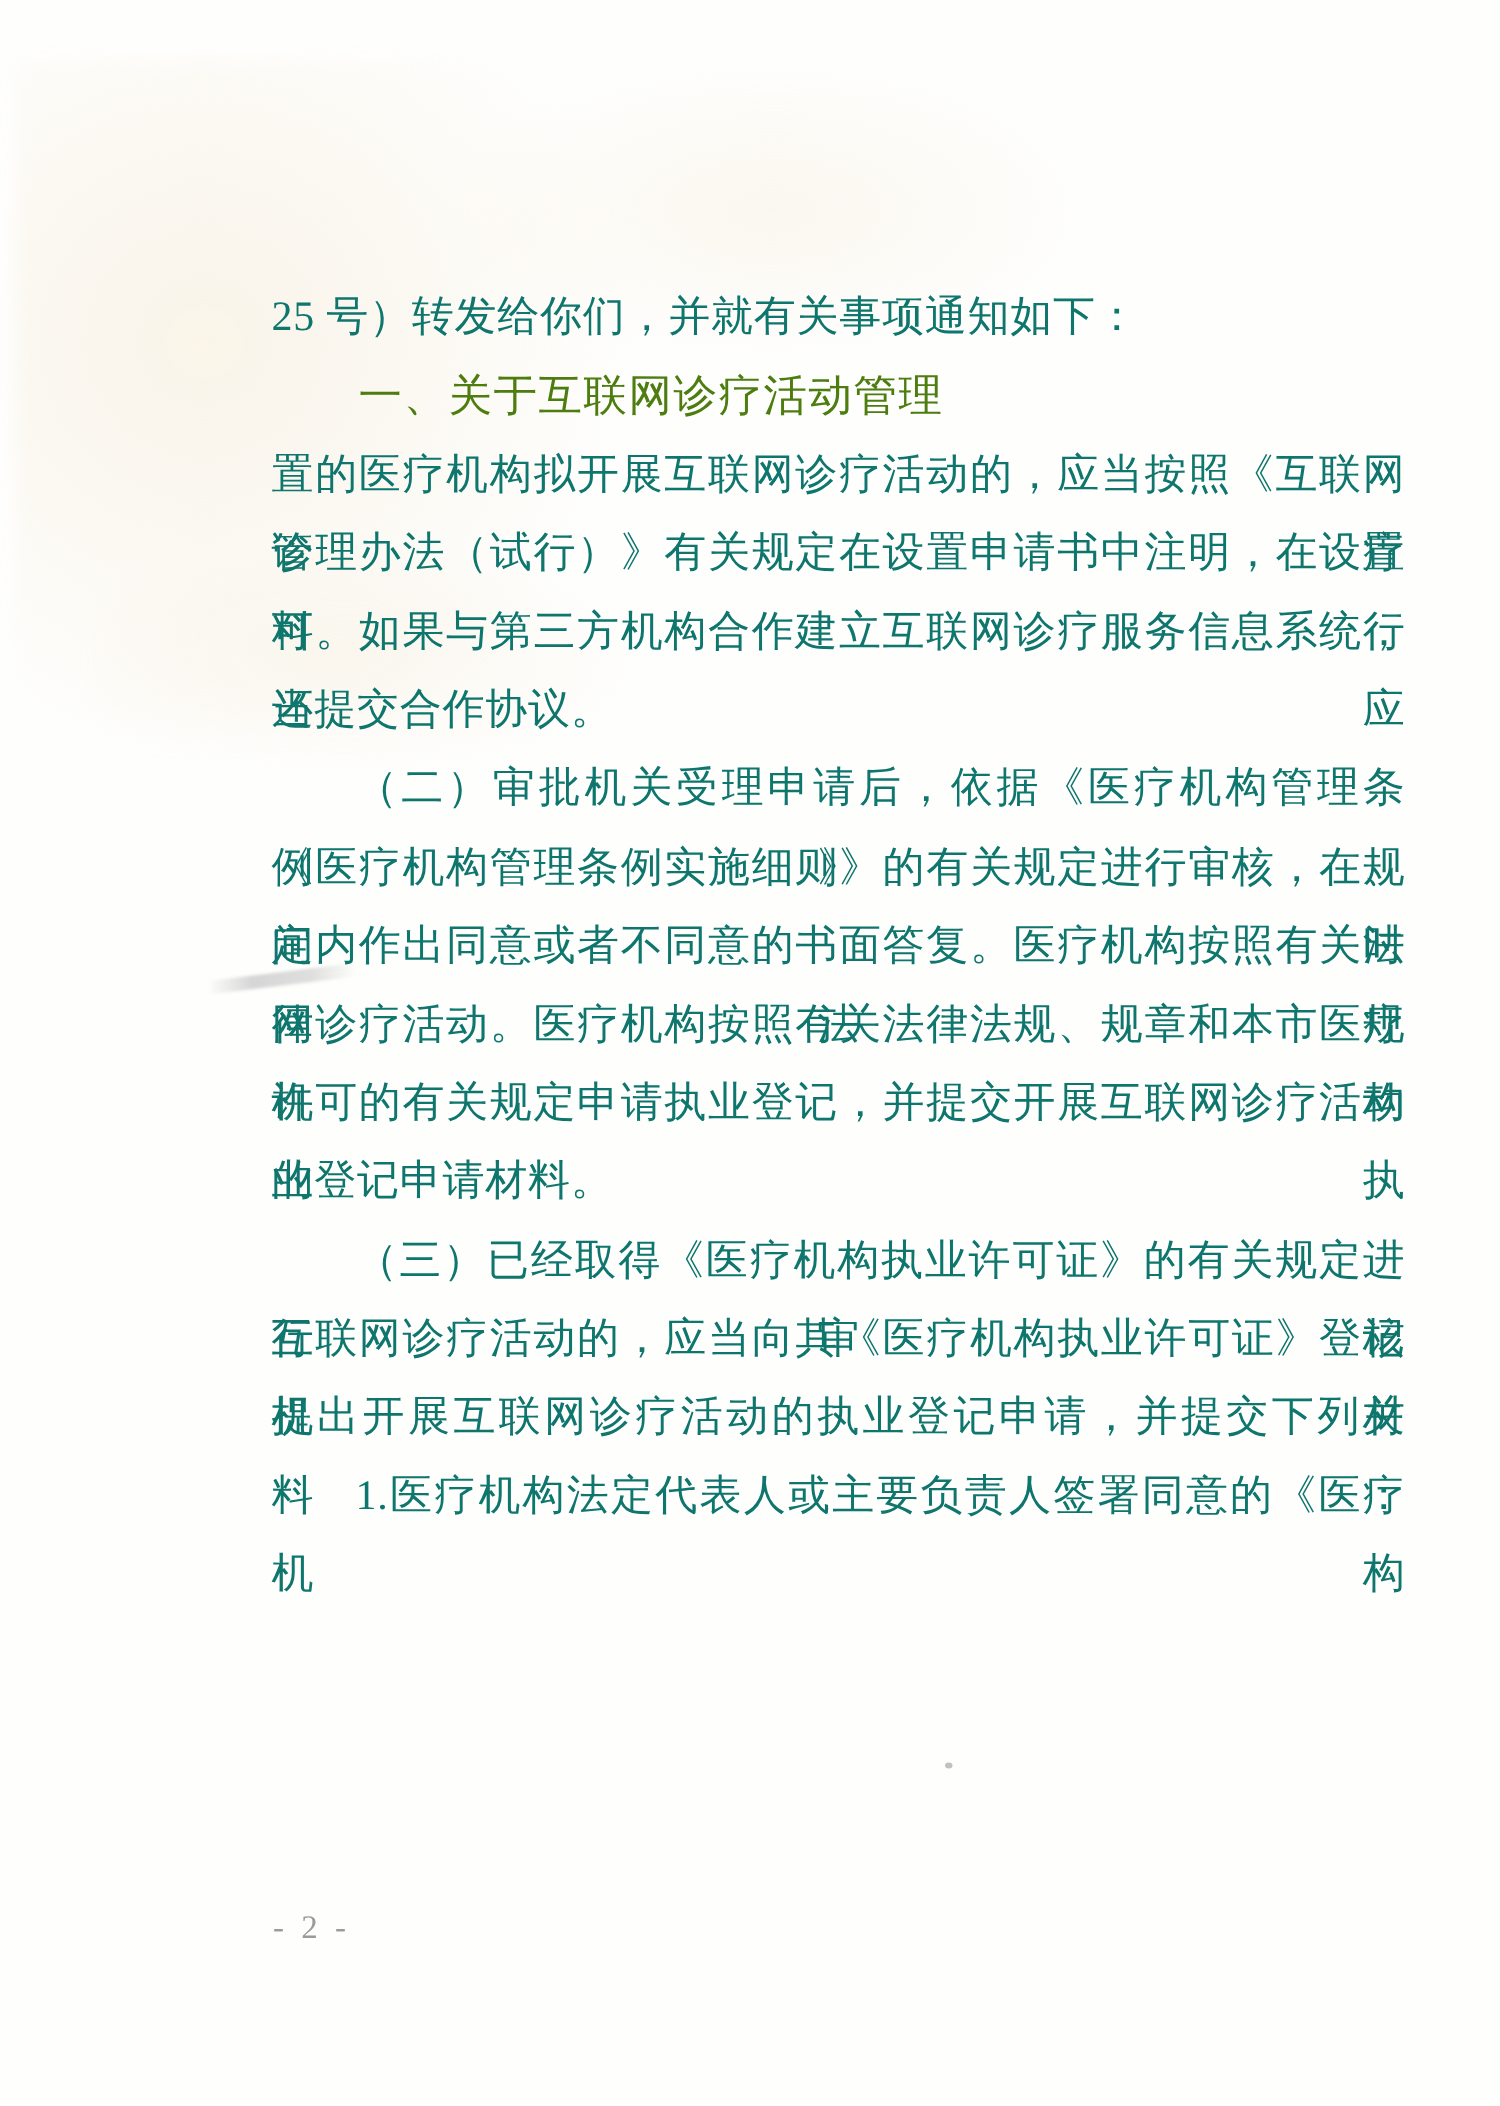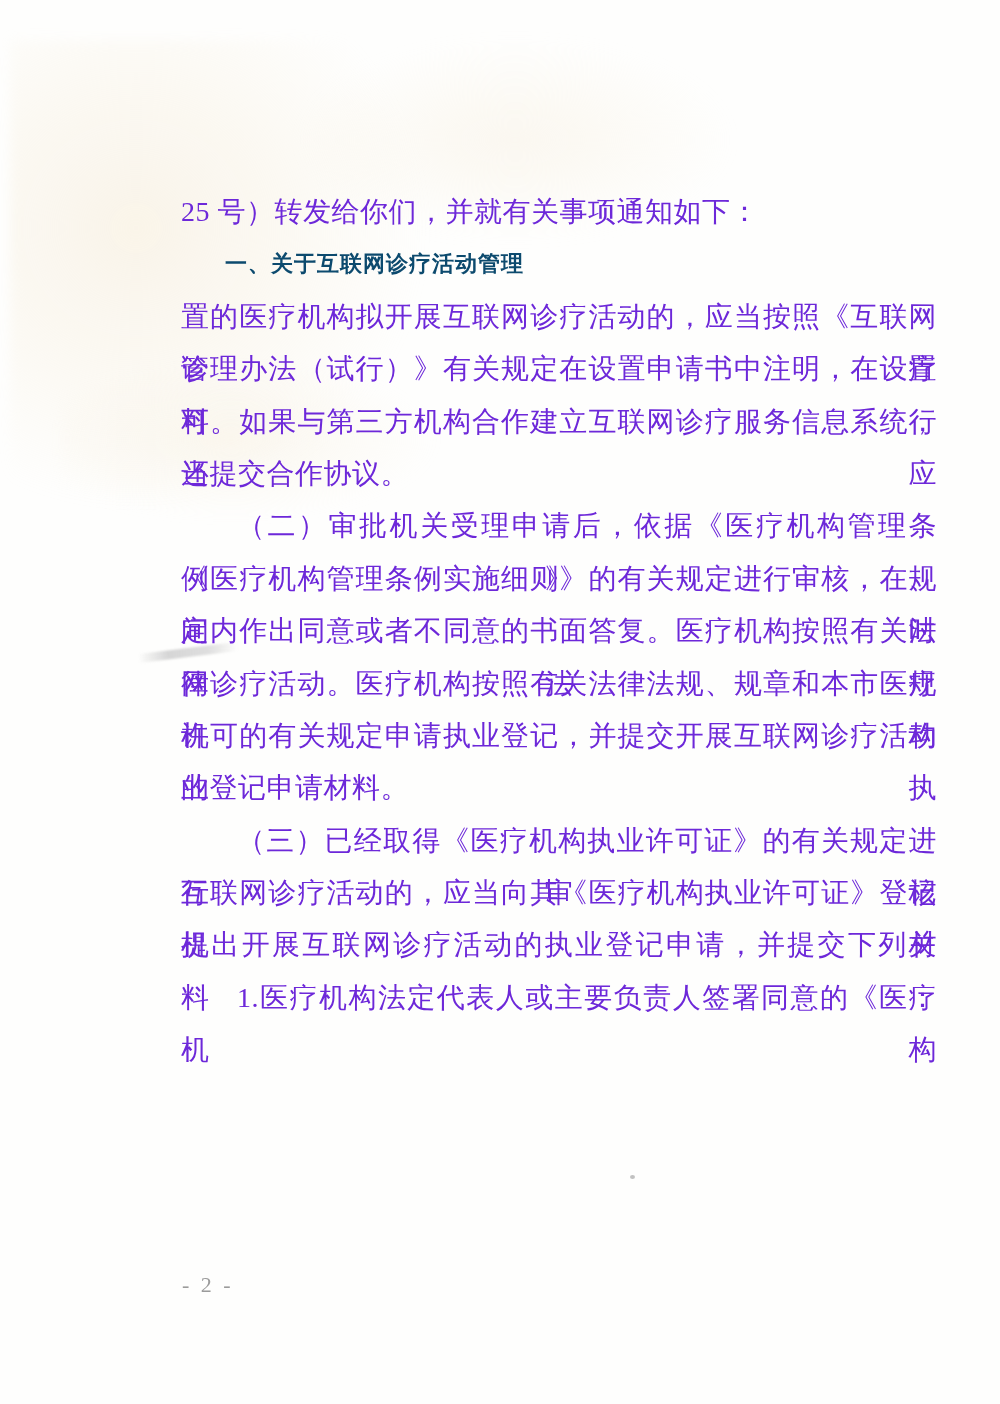--- a/index.html
+++ b/index.html
@@ -28,30 +28,30 @@
     background:rgba(120,120,120,0.45);filter:blur(0.5px);}
 
   .content{
     position:absolute;
     left:181px;top:186px;width:756px;
   }
   .line{
     height:52.4px;
     line-height:52.4px;
     font-size:28px;
-    color:#6d28d9;
+    color:#0f766e;
     letter-spacing:0.5px;
   }
   .j{text-align:justify;text-align-last:justify;}
   .indent{text-indent:2em;}
   .heading{
     font-family:"Liberation Sans","DejaVu Sans",sans-serif;
-    font-weight:700;
-    color:#0c4a6e;
-    font-size:22px;
+    font-weight:400;
+    color:#4d7c0f;
+    font-size:29px;
     letter-spacing:1px;
   }
   .page-num{
     position:absolute;
     left:182px;top:1270px;
     font-size:22px;
     line-height:30px;
     color:#9b9b9b;
     letter-spacing:3px;
     font-family:"Liberation Serif","DejaVu Serif",serif;

